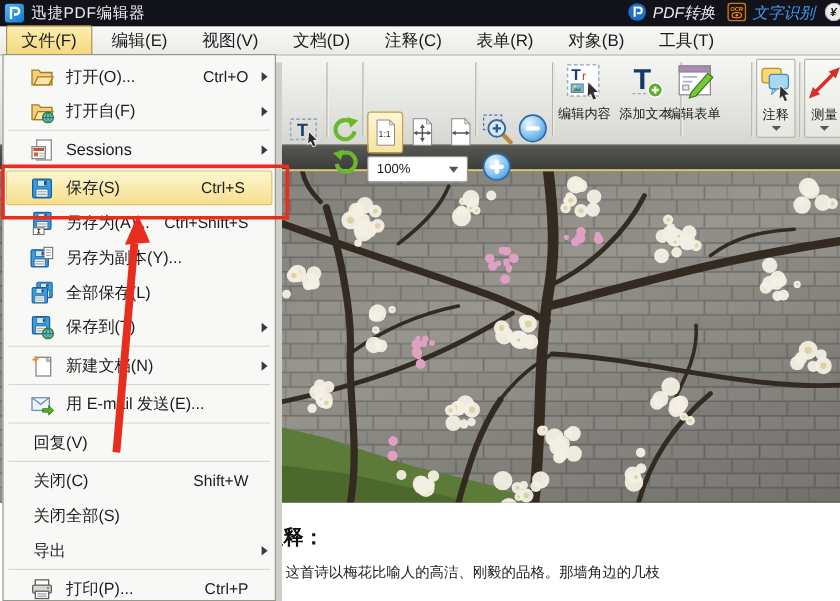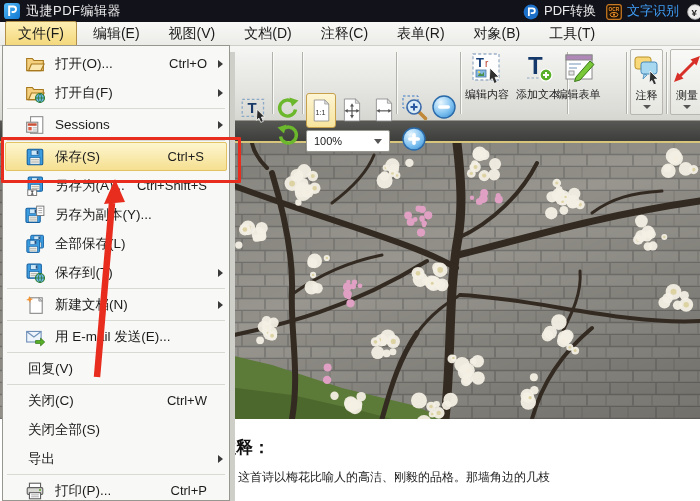--- a/index.html
+++ b/index.html
@@ -3,21 +3,21 @@
 <meta charset="utf-8">
 <style>
   html,body{margin:0;padding:0;}
   body{width:700px;height:501px;position:relative;overflow:hidden;background:#4a4a47;
        font-family:"Liberation Sans","DejaVu Sans",sans-serif;-webkit-font-smoothing:antialiased;}
   
   .titlebar{position:absolute;top:0;left:0;right:0;height:22px;background:#12121b;
             display:flex;align-items:center;color:#ececec;font-size:13px;z-index:10;}
   .titlebar .applogo{width:16px;height:16px;margin:0 6px 0 4px;flex:none;}
   .titlebar .apptitle{letter-spacing:0.5px;}
-  .tb-right{margin-left:auto;display:flex;align-items:flex-end;}
+  .tb-right{margin-left:auto;display:flex;align-items:flex-start;font-style:italic;}
   .tb-right .icon16{width:16px;height:16px;flex:none;}
   .pdfc-label{margin:0 10px 0 5px;}
   .ocr-text{color:#3f9ef6;margin:0 8px 0 5px;}
   .yen-badge{margin-right:-3px;}
   
   .menubar{position:absolute;top:22px;left:0;right:0;height:23px;
            background:linear-gradient(#f9f9f7,#ebebe8);border-bottom:1px solid #cfcfca;
            display:flex;align-items:center;padding-left:5px;font-size:14px;color:#1a1a1a;z-index:10;}
   .mb-item{padding:3px 12px;margin-right:3px;border:1px solid transparent;border-radius:2px;}
   .mb-item.active{background:linear-gradient(#fdeeb2,#f3d77a);border-color:#b2904a;}
@@ -718,21 +718,21 @@
     <div class="menu-sep"></div>
     <div class="menu-row noicon">
       <span class="mi-label">回复(V)</span>
       <span class="mi-spacer"></span>
       <span class="mi-arrowbox"></span>
     </div>
     <div class="menu-sep"></div>
     <div class="menu-row noicon">
       <span class="mi-label">关闭(C)</span>
       <span class="mi-spacer"></span>
-      <span class="mi-short">Ctrl+W</span>
+      <span class="mi-short">Shift+W</span>
       <span class="mi-arrowbox"></span>
     </div>
     <div class="menu-row noicon">
       <span class="mi-label">关闭全部(S)</span>
       <span class="mi-spacer"></span>
       <span class="mi-arrowbox"></span>
     </div>
     <div class="menu-row noicon">
       <span class="mi-label">导出</span>
       <span class="mi-spacer"></span>

